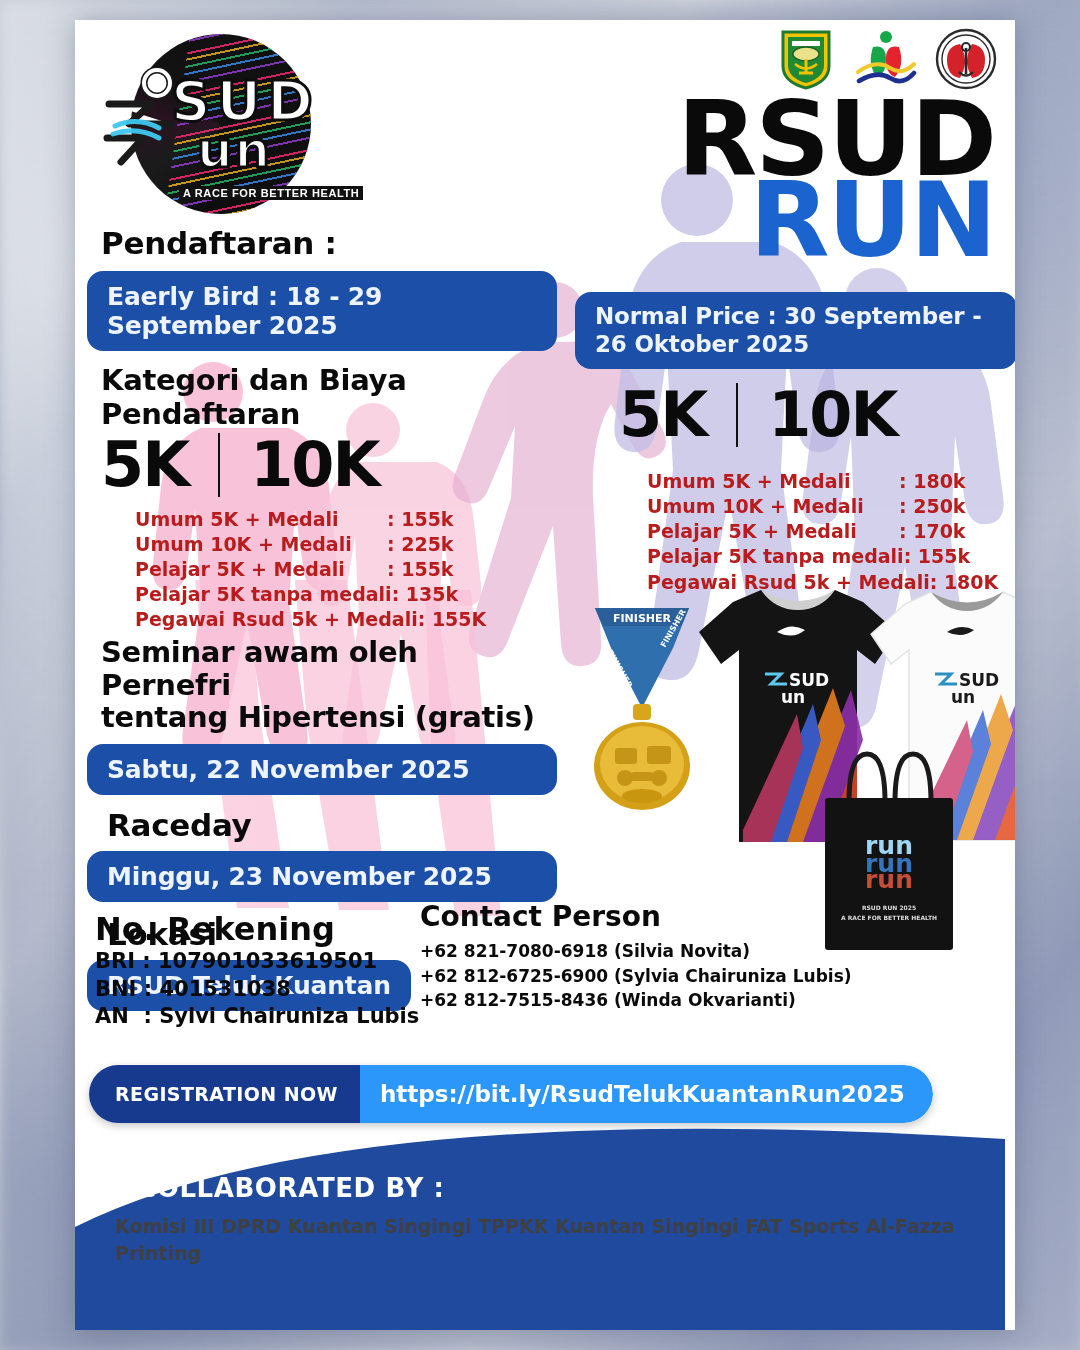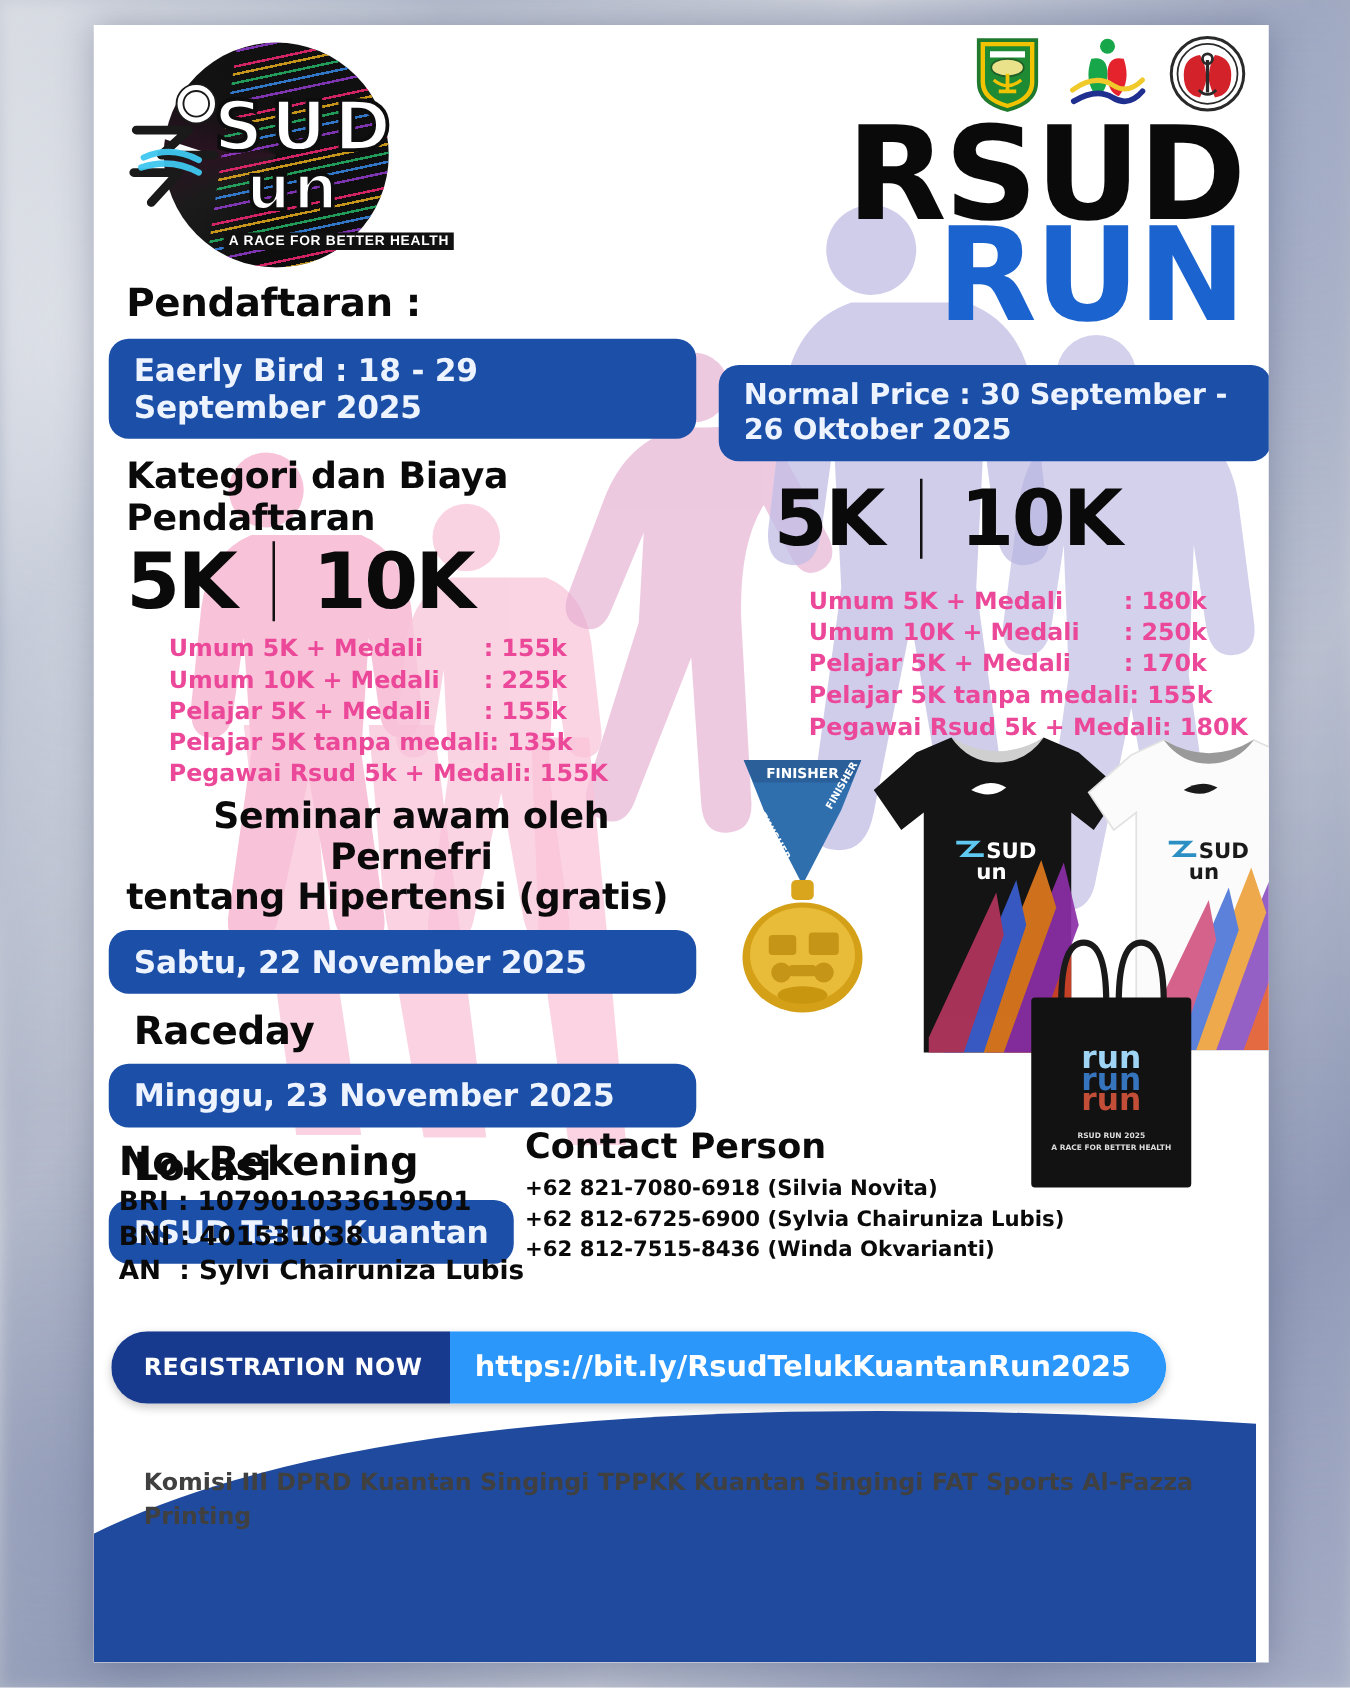--- a/index.html
+++ b/index.html
@@ -115,21 +115,21 @@
   }
   .kmrow { display: flex; align-items: center; }
   .km {
     font-size: 62px; font-weight: 900; color: #0a0a0a; line-height: 1;
     font-family: "DejaVu Sans", sans-serif; letter-spacing: -2px;
   }
   .km-div { width: 2px; height: 64px; background: #111; margin: 0 30px; }
 
   .plist { font-family: "DejaVu Sans", sans-serif; }
   .prow {
-    display: flex; font-size: 19px; font-weight: 800; color: #ec4899;
+    display: flex; font-size: 19px; font-weight: 800; color: #b91c1c;
     line-height: 1.32; white-space: nowrap;
   }
   .pname { display: inline-block; }
   .pval { display: inline-block; }
 
   
   .colL { position: absolute; left: 12px; top: 205px; width: 470px; }
   .colR { position: absolute; left: 500px; top: 272px; width: 442px; }
 
   
@@ -309,21 +309,21 @@
           </div>
           <div class="prow">
             <span class="pname" style="min-width: 252px;">Pelajar 5K tanpa medali</span>
             <span class="pval">: 135k</span>
           </div>
           <div class="prow">
             <span class="pname" style="min-width: 252px;">Pegawai Rsud 5k + Medali</span>
             <span class="pval">: 155K</span>
           </div>
         </div>
-      <div class="hdr-black" style="margin-top:4px; margin-left:14px; font-size:29px; line-height:1.12;text-align:center;">Seminar awam oleh Pernefri</div>
+      <div class="hdr-black" style="margin-top:4px; margin-left:14px; font-size:29px; line-height:1.12;">Seminar awam oleh Pernefri</div>
       <div class="hdr-black" style="margin-left:14px; font-size:29px; line-height:1.12;">tentang Hipertensi (gratis)</div>
       <div class="pill" style="margin-top:10px;">Sabtu, 22 November 2025</div>
       <div class="hdr-black" style="margin-top:12px; margin-left:20px;">Raceday</div>
       <div class="pill" style="margin-top:8px;">Minggu, 23 November 2025</div>
       <div class="hdr-black" style="margin-top:14px; margin-left:20px;">Lokasi</div>
       <div class="pill" style="margin-top:8px; display:inline-block;">RSUD Teluk Kuantan</div>
     </div>
 
     <div class="colR">
       <div class="pill" style="font-size:23px; line-height:1.2;">Normal Price : 30 September - 26 Oktober 2025</div>
@@ -448,20 +448,21 @@
     <div class="regbar">
       <div class="reg-left">REGISTRATION NOW</div>
       <div class="reg-right">https://bit.ly/RsudTelukKuantanRun2025</div>
     </div>
 
     <div class="footer">
       <svg viewBox="0 0 930 215" preserveAspectRatio="none" width="930" height="215">
         <path d="M0 112 Q 260 -18 930 24 L930 215 L0 215 Z" fill="#1f4a9e"></path>
       </svg>
       <div class="footer-inner">
+        <h3>COLLABORATED BY :</h3>
         <p>Komisi III DPRD Kuantan Singingi
 TPPKK Kuantan Singingi
 FAT Sports
 Al-Fazza Printing</p>
       </div>
     </div>
 
   </div>
 </div>
 

